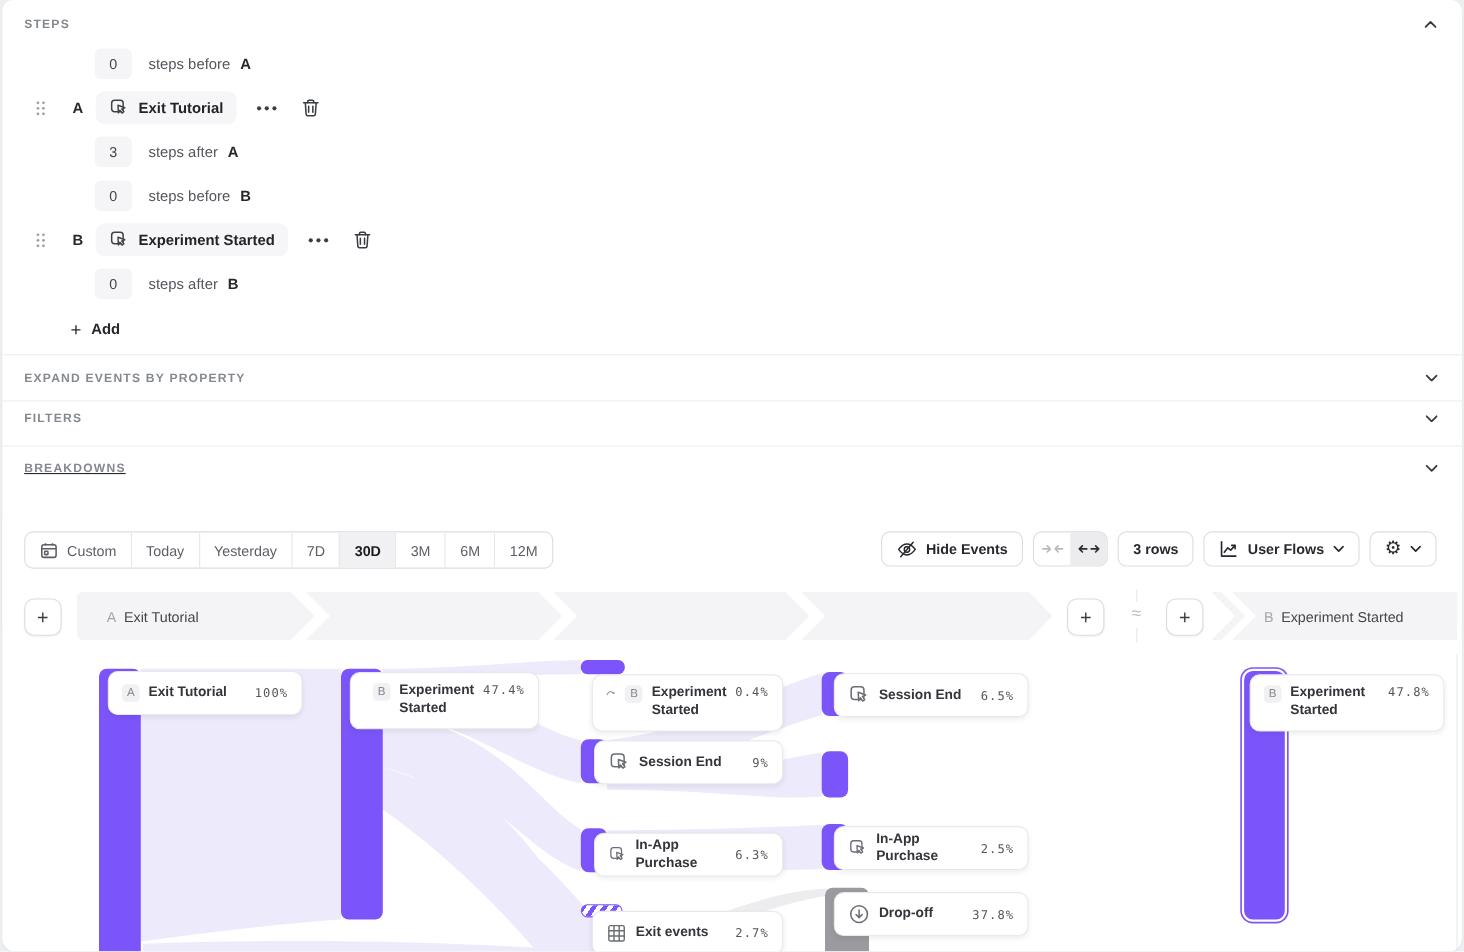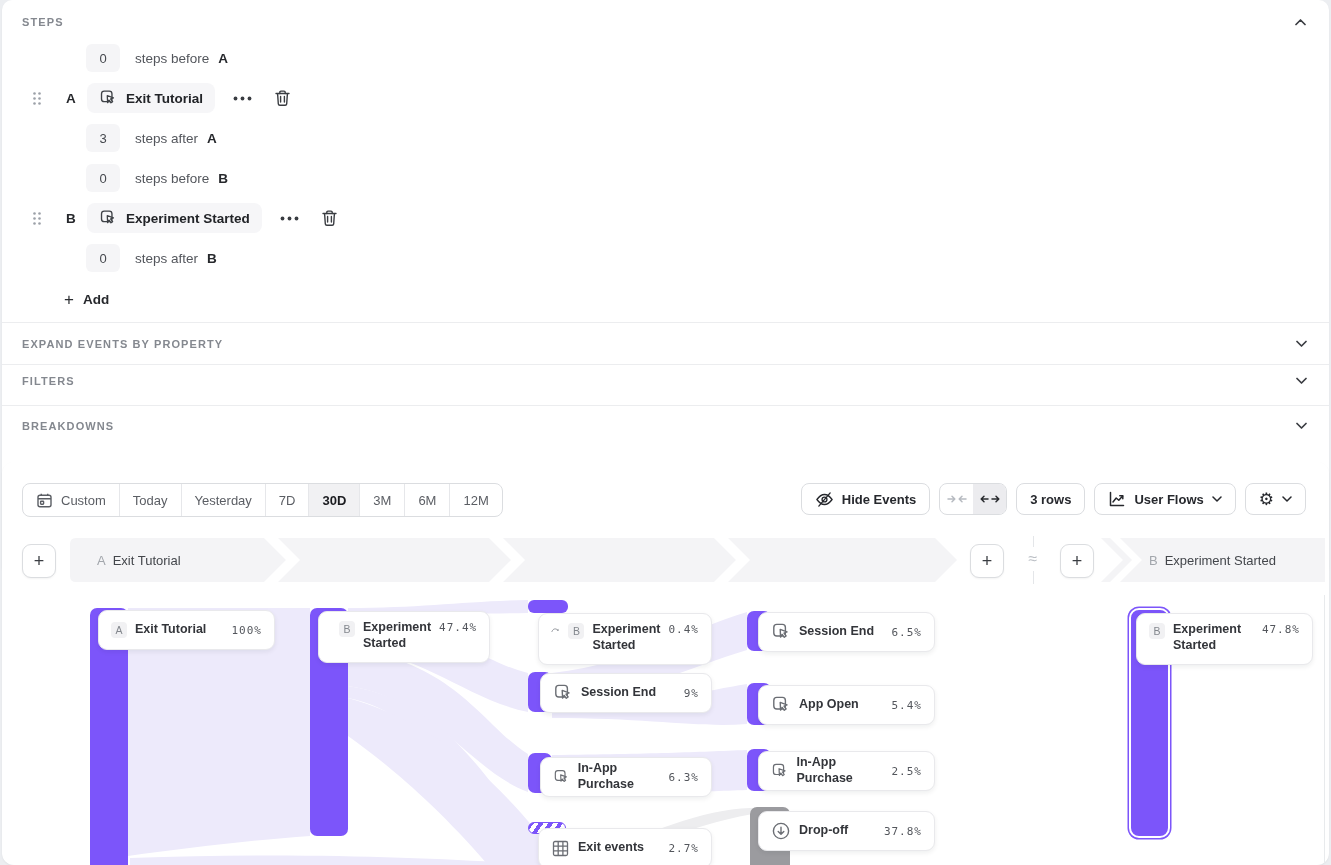--- a/index.html
+++ b/index.html
@@ -204,21 +204,21 @@
     <span class="sec-label">FILTERS</span>
     <span style="margin-left:auto;" class="chev-glyph">
       <svg width="11" height="7" viewBox="0 0 11 7" fill="none" stroke="#3A3D42" stroke-width="1.7" stroke-linecap="round" stroke-linejoin="round">
           <polyline points="1,1.5 5.5,6 10,1.5"></polyline>
         </svg>
     </span>
   </div>
 
   <div class="divider" style="top:405px;"></div>
 
-  <div class="collapse-row" style="top:405px;">
+  <div class="collapse-row" style="top:405px;text-decoration:underline;">
     <span class="sec-label">BREAKDOWNS</span>
     <span style="margin-left:auto;" class="chev-glyph">
       <svg width="11" height="7" viewBox="0 0 11 7" fill="none" stroke="#3A3D42" stroke-width="1.7" stroke-linecap="round" stroke-linejoin="round">
           <polyline points="1,1.5 5.5,6 10,1.5"></polyline>
         </svg>
     </span>
   </div>
 </div>
 
 <div class="card" id="card-chart">
@@ -410,28 +410,20 @@
 
   <div class="fnode" style="left:756px;top:150px;width:177px;height:40px;">
     <svg width="20" height="20" viewBox="0 0 20 20" fill="none" stroke="#6B6E74" stroke-width="1.4">
         <rect x="2.8" y="2.4" width="11.6" height="11.6" rx="3"></rect>
         <path d="M9.2 7.4 L16 9.9 L13 11.1 L15.1 14 L13.3 15.3 L11.2 12.4 L9.6 15.1 Z" fill="#fff" stroke-linejoin="round"></path>
       </svg>
     <span class="fname">Session End</span>
     <span class="fpct">6.5%</span>
   </div>
 
-  <div class="fnode" style="left:756px;top:223px;width:177px;height:40px;">
-    <svg width="20" height="20" viewBox="0 0 20 20" fill="none" stroke="#6B6E74" stroke-width="1.4">
-        <rect x="2.8" y="2.4" width="11.6" height="11.6" rx="3"></rect>
-        <path d="M9.2 7.4 L16 9.9 L13 11.1 L15.1 14 L13.3 15.3 L11.2 12.4 L9.6 15.1 Z" fill="#fff" stroke-linejoin="round"></path>
-      </svg>
-    <span class="fname">App Open</span>
-    <span class="fpct">5.4%</span>
-  </div>
 
   <div class="fnode" style="left:756px;top:289px;width:177px;height:40px;">
     <svg width="20" height="20" viewBox="0 0 20 20" fill="none" stroke="#6B6E74" stroke-width="1.4">
         <rect x="2.8" y="2.4" width="11.6" height="11.6" rx="3"></rect>
         <path d="M9.2 7.4 L16 9.9 L13 11.1 L15.1 14 L13.3 15.3 L11.2 12.4 L9.6 15.1 Z" fill="#fff" stroke-linejoin="round"></path>
       </svg>
     <span class="fname">In-App Purchase</span>
     <span class="fpct">2.5%</span>
   </div>
 

